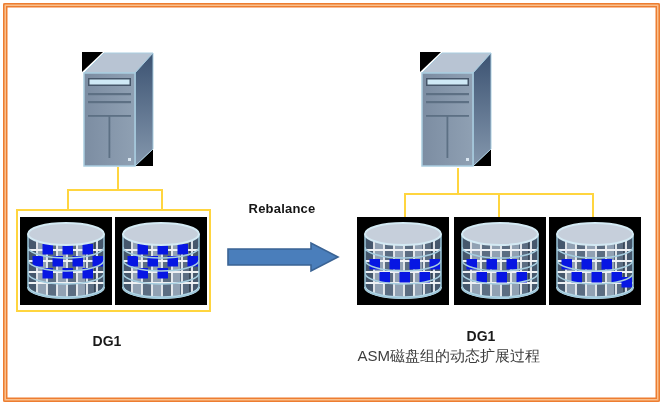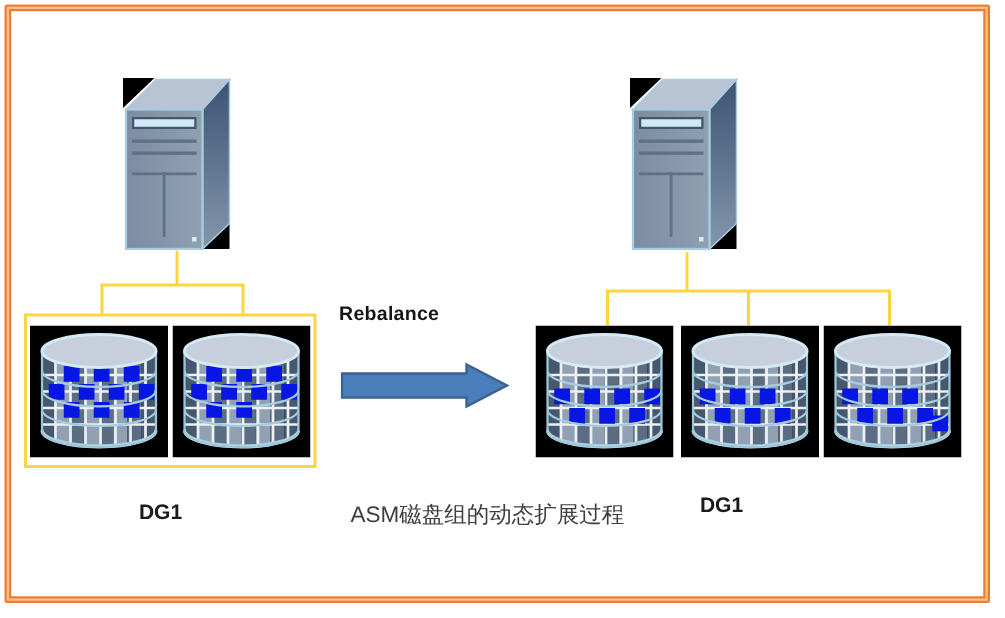--- a/index.html
+++ b/index.html
@@ -13,31 +13,31 @@
     border-radius:2px;
   }
   .connector-svg{position:absolute;left:0;top:0;pointer-events:none;}
   .group-box{
     position:absolute;left:16px;top:209px;width:195px;height:103px;
     border:2px solid #ffd53f;box-sizing:border-box;
   }
   .disk{position:absolute;width:92px;height:88px;line-height:0;}
   .server{position:absolute;width:73px;height:115px;line-height:0;}
   .rebalance{
-    position:absolute;left:226px;top:201px;width:112px;
+    position:absolute;left:226px;top:201px;width:112px;text-align:center;
     font-size:13px;font-weight:bold;color:#151515;letter-spacing:.2px;
   }
   .arrow{position:absolute;left:227px;top:241px;line-height:0;}
   .dg-label{
     position:absolute;width:90px;text-align:center;font-size:14px;color:#1a1a1a;font-weight:bold;
   }
   .dg-left{left:62px;top:333px;}
   .dg-right{left:436px;top:328px;}
   .title{
-    position:absolute;left:110px;top:334px;width:430px;text-align:center;
+    position:absolute;left:110px;top:347px;width:430px;text-align:right;
     font-size:15px;color:#3d3d3d;
   }
 </style>
 </head>
 <body>
 
 <div class="stage">
 
   <div class="frame"></div>
 

